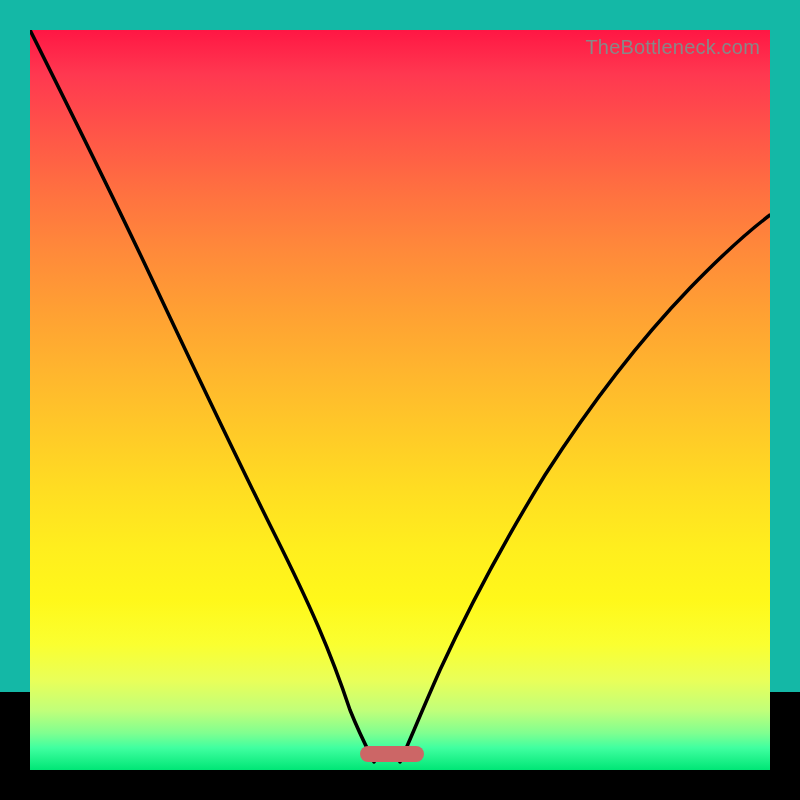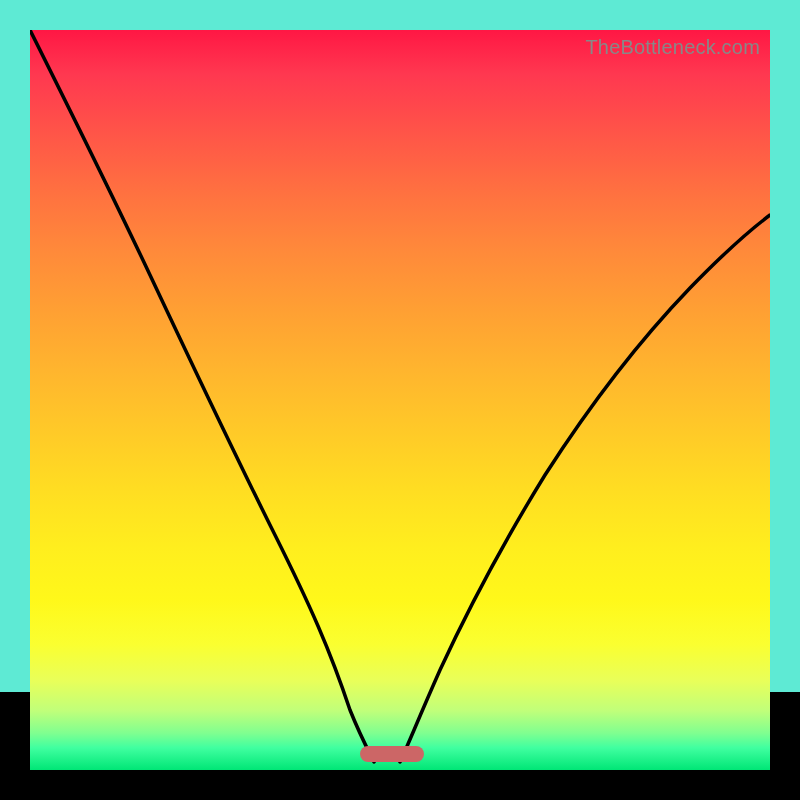--- a/index.html
+++ b/index.html
@@ -13,21 +13,21 @@
       background: #000;
       position: relative;
       font-family: Arial, sans-serif;
     }
     .frame {
       position: absolute;
       top: 0;
       left: 0;
       width: 800px;
       height: 692px;
-      background: #5eead4;
+      background: #14b8a6;
     }
     .plot-area {
       position: absolute;
       top: 30px;
       left: 30px;
       width: 740px;
       height: 740px;
       background: linear-gradient(to bottom,
         #ff1744 0%,
         #ff3850 6%,

